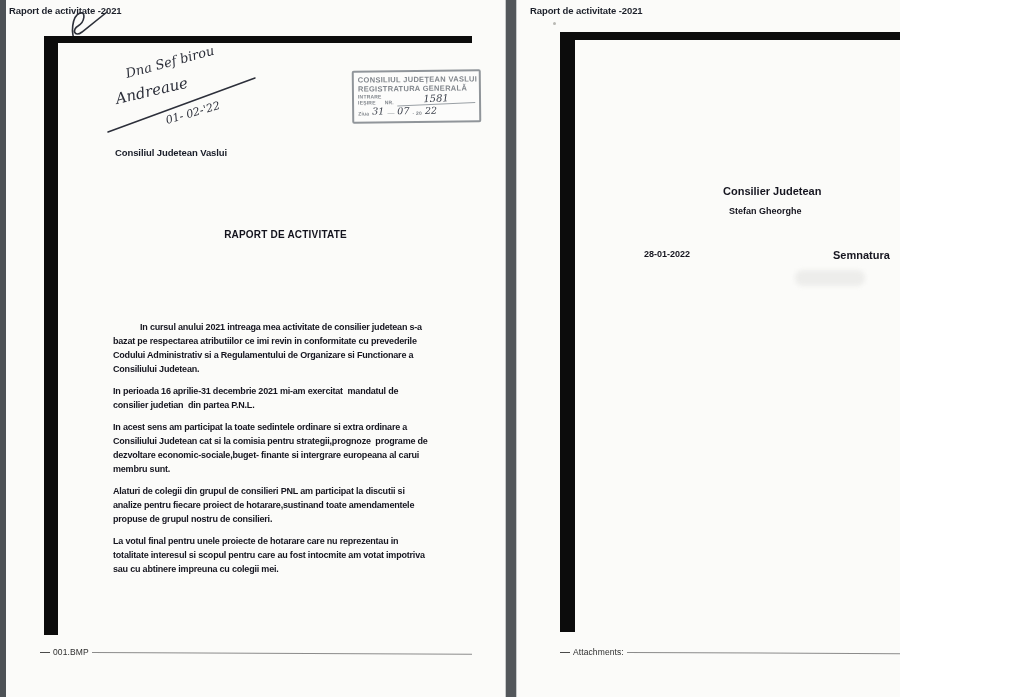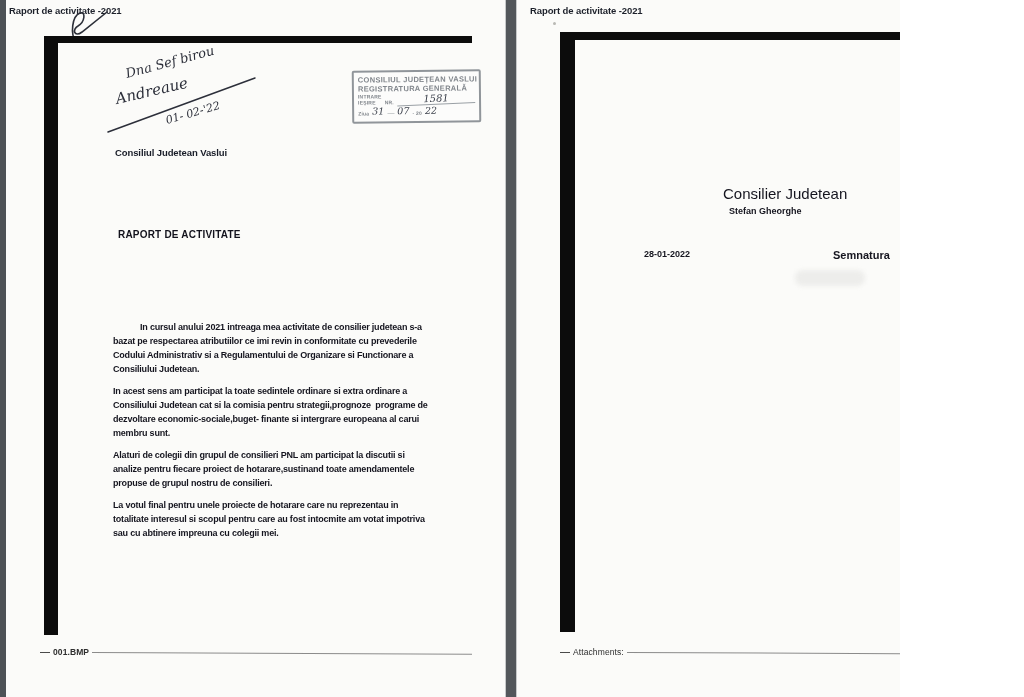--- a/index.html
+++ b/index.html
@@ -22,35 +22,35 @@
   .pr-vbar{left:43px;top:32px;width:15px;height:600px;}
   .stamp{position:absolute;left:346px;top:70px;width:129px;height:53px;border:2px solid #90959a;border-radius:2px;box-sizing:border-box;padding:3px 4px 2px 4px;color:#81868c;transform:rotate(-0.6deg);background:rgba(255,255,255,0.4);}
   .stamp-line{font-size:7.5px;font-weight:bold;letter-spacing:0.3px;line-height:9px;white-space:nowrap;}
   .stamp-row{display:flex;align-items:flex-end;gap:3px;margin-top:1px;}
   .stamp-tiny{font-size:5px;line-height:5.5px;font-weight:bold;letter-spacing:0.2px;}
   .hand{font-family:"DejaVu Serif",serif;font-style:italic;color:#3c414c;}
   .stamp-nr{font-size:10px;flex:1;text-align:center;border-bottom:1px solid #9aa0a5;transform:rotate(-2deg);line-height:10px;}
   .stamp-num{font-size:9.5px;line-height:10px;}
   .stamp-dash{color:#a0a5aa;font-size:7px;}
   .addressee{position:absolute;left:109px;top:147px;font-size:9.5px;font-weight:bold;color:#181c28;letter-spacing:-0.1px;white-space:nowrap;}
-  .title-block{position:absolute;left:112px;top:229px;width:335px;text-align:left;color:#13131d;}
+  .title-block{position:absolute;left:112px;top:229px;width:335px;text-align:center;color:#13131d;}
   .doc-title{font-size:10px;font-weight:bold;letter-spacing:0.2px;}
   .doc-subtitle{font-size:9.5px;font-weight:bold;margin-top:13px;letter-spacing:0.2px;}
   .paras{position:absolute;color:#15151f;font-size:9px;font-weight:bold;line-height:14px;letter-spacing:-0.2px;}
   .pl-paras{left:107px;top:320px;width:342px;}
   .pr-paras{left:115px;top:92px;width:352px;}
   .paras p{margin:0 0 8px 0;white-space:pre;}
   .paras p.indent{text-indent:27px;}
-  .signer-role{position:absolute;left:206px;top:185px;font-size:15px;font-weight:normal;color:#15151f;white-space:nowrap;}
+  .signer-role{position:absolute;left:206px;top:185px;font-size:11px;font-weight:bold;color:#15151f;white-space:nowrap;}
   .signer-name{position:absolute;left:212px;top:206px;font-size:9px;font-weight:bold;color:#15151f;white-space:nowrap;}
   .sig-date{position:absolute;left:127px;top:249px;font-size:9px;font-weight:bold;color:#15151f;white-space:nowrap;}
   .sig-label{position:absolute;left:316px;top:249px;font-size:11px;font-weight:bold;color:#15151f;white-space:nowrap;}
   .sig-smudge{position:absolute;left:278px;top:270px;width:70px;height:16px;background:#ededeb;border-radius:8px;filter:blur(2px);}
   .footer{position:absolute;display:flex;align-items:center;height:10px;}
-  .pl-footer{left:34px;top:647px;width:432px;font-weight:bold;}
+  .pl-footer{left:34px;top:647px;width:432px;}
   .pr-footer{left:43px;top:647px;width:424px;}
   .footer-dash{width:10px;height:0;border-top:1.4px solid #4a4a4a;margin-right:3px;flex:none;}
   .footer-label{font-size:8.5px;color:#2e2e2e;white-space:nowrap;letter-spacing:0.1px;}
   .footer-line{flex:1;height:0;border-top:1px solid #8b8b8b;margin-left:3px;transform:rotate(0.25deg);transform-origin:left center;}
   .annot-svg{position:absolute;left:99px;top:48px;width:158px;height:90px;overflow:visible;}
   .flourish-svg{position:absolute;left:56px;top:8px;width:48px;height:40px;overflow:visible;}
   .dot{position:absolute;width:3px;height:3px;border-radius:50%;background:#b9b9b4;}
 </style>
 </head>
 <body>
@@ -103,20 +103,22 @@
 
     <div class="title-block">
       <div class="doc-title">RAPORT DE ACTIVITATE</div>
     </div>
 
     <div class="paras pl-paras">
       <p class="indent">In cursul anului 2021 intreaga mea activitate de consilier judetean s-a
 bazat pe respectarea atributiilor ce imi revin in conformitate cu prevederile
 Codului Administrativ si a Regulamentului de Organizare si Functionare a
 Consiliului Judetean.</p>
+      <p>In perioada 16 aprilie-31 decembrie 2021 mi-am exercitat  mandatul de
+consilier judetian  din partea P.N.L.</p>
       <p>In acest sens am participat la toate sedintele ordinare si extra ordinare a
 Consiliului Judetean cat si la comisia pentru strategii,prognoze  programe de
 dezvoltare economic-sociale,buget- finante si intergrare europeana al carui
 membru sunt.</p>
       <p>Alaturi de colegii din grupul de consilieri PNL am participat la discutii si
 analize pentru fiecare proiect de hotarare,sustinand toate amendamentele
 propuse de grupul nostru de consilieri.</p>
       <p>La votul final pentru unele proiecte de hotarare care nu reprezentau in
 totalitate interesul si scopul pentru care au fost intocmite am votat impotriva
 sau cu abtinere impreuna cu colegii mei.</p>

